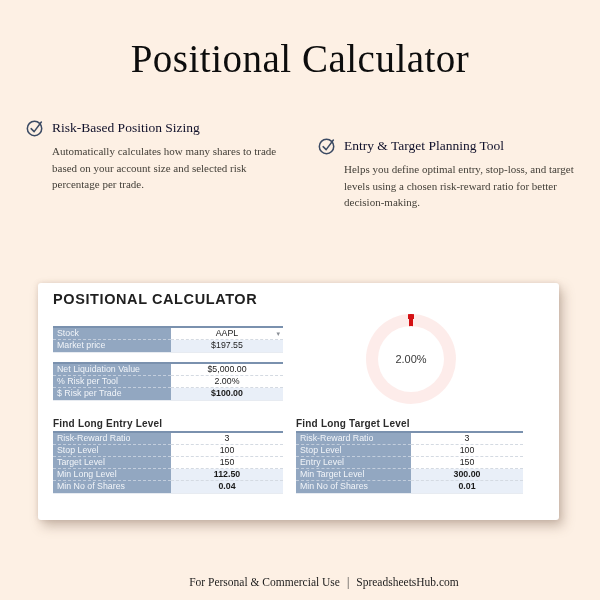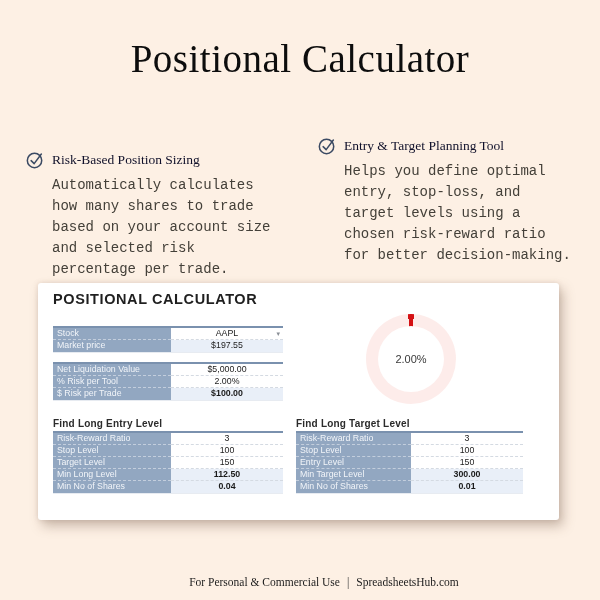--- a/index.html
+++ b/index.html
@@ -13,25 +13,25 @@
     position:relative;width:600px;height:600px;overflow:hidden;
     background:var(--page-bg);
     font-family:"Liberation Serif",serif;color:#111;
   }
   .page-title{
     position:absolute;top:36px;left:0;width:600px;text-align:center;
     font-size:39px;font-weight:400;color:#0d0d0d;letter-spacing:.5px;
   }
   
   .feature{position:absolute;display:flex;gap:8px;}
-  .feature.left{left:26px;top:151px;width:274px;}
+  .feature.left{left:26px;top:119px;width:274px;}
   .feature.right{left:318px;top:137px;width:262px;}
   .feature .icon{flex:0 0 18px;height:18px;margin-top:0;}
   .f-title{font-size:13.5px;color:#10102a;line-height:18px;}
-  .f-desc{margin-top:6px;font-size:14px;line-height:1.5;color:#444039;max-width:232px;font-family:Liberation Mono, monospace;}
+  .f-desc{margin-top:6px;font-size:11px;line-height:1.5;color:#444039;max-width:232px;}
   
   .card{
     position:absolute;left:38px;top:283px;width:521px;height:237px;
     background:var(--card-bg);border-radius:3px;
     box-shadow:4px 6px 12px rgba(139,115,99,.45),0 0 5px rgba(139,115,99,.22);
     font-family:"Liberation Sans",sans-serif;
   }
   .sheet-heading{
     position:absolute;left:15px;top:8px;font-size:14.5px;font-weight:bold;
     letter-spacing:.6px;color:var(--heading-text);

